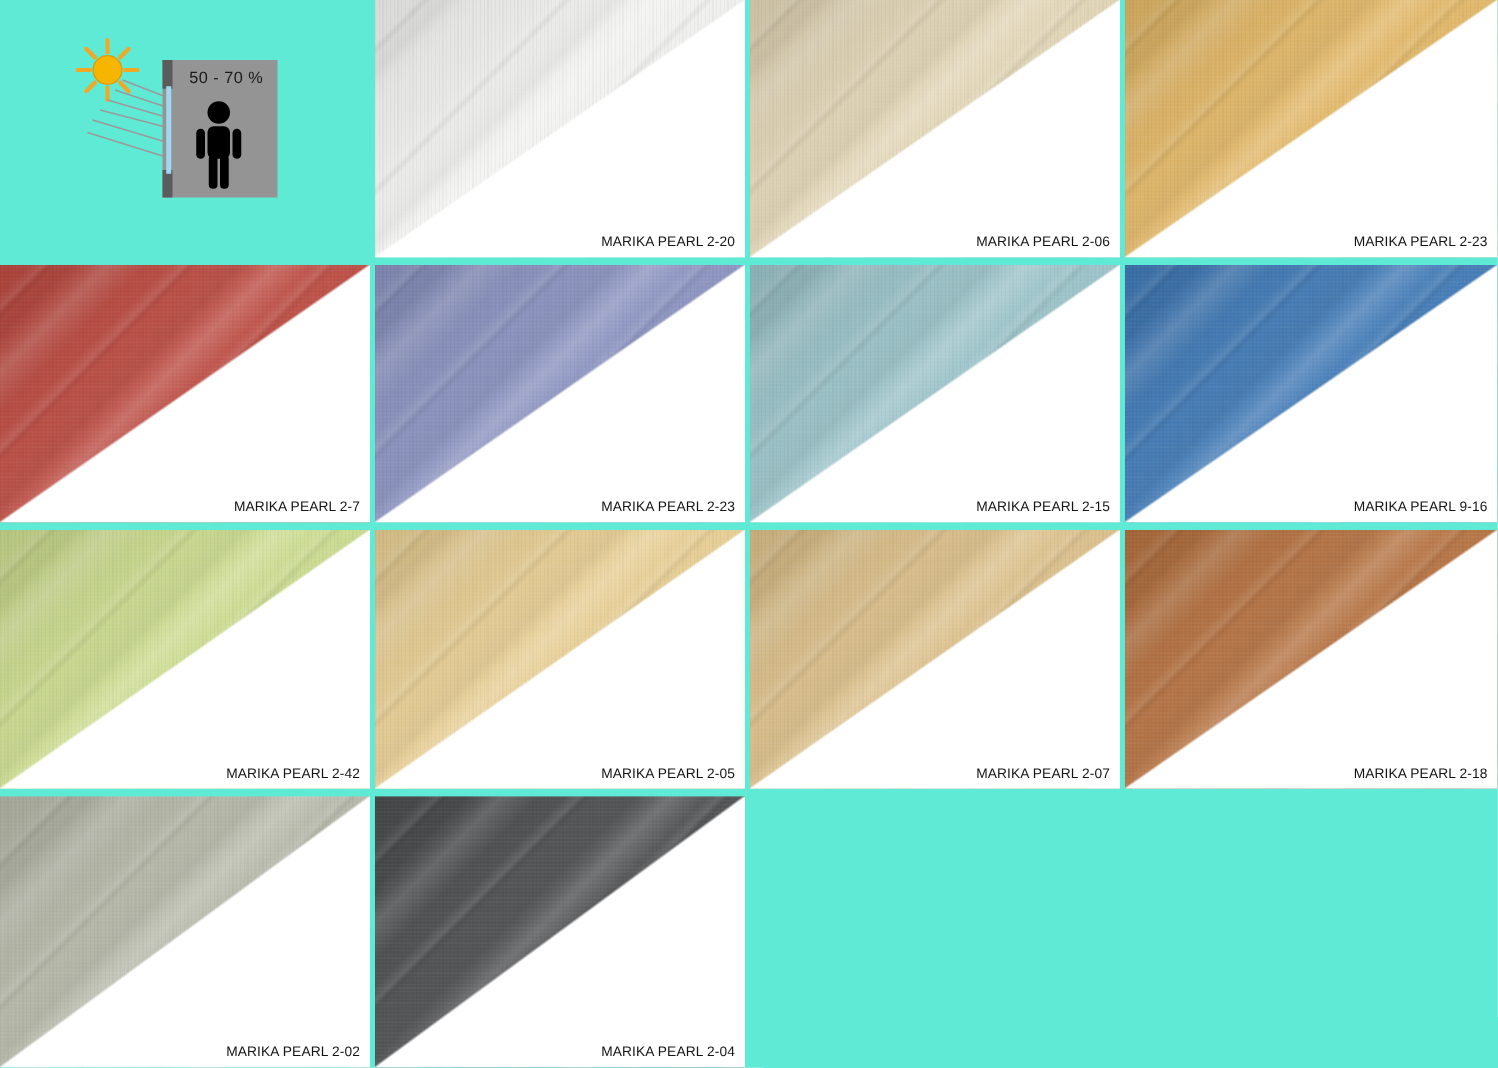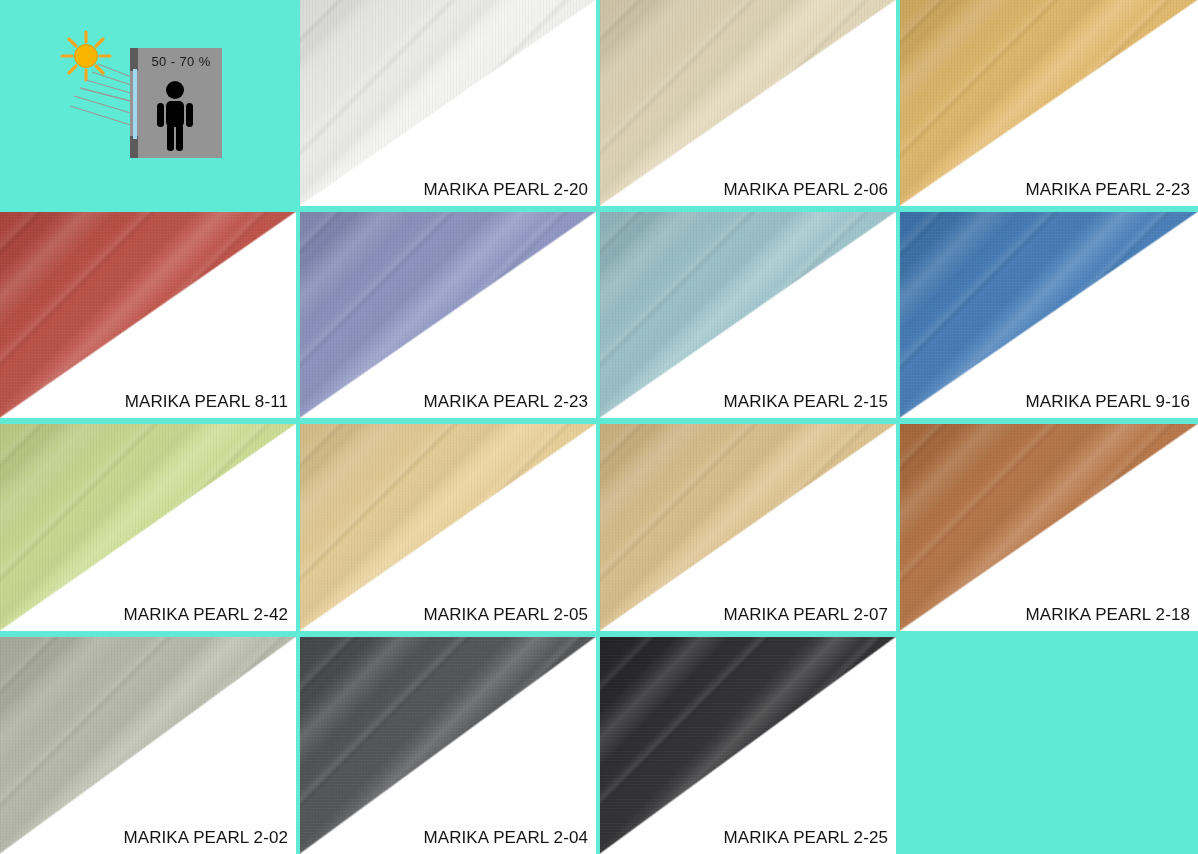--- a/index.html
+++ b/index.html
@@ -88,21 +88,21 @@
     background:linear-gradient(135deg, rgba(0,0,0,0.10) 0%, rgba(255,255,255,0.07) 45%, rgba(0,0,0,0.06) 100%);
   }
   
   .notch{
     position:absolute;right:0;bottom:0;width:100%;height:100%;
     background:linear-gradient(to bottom right, rgba(255,255,255,0) 49.6%, #ffffff 50.2%);
     pointer-events:none;
   }
   .label{
     position:absolute;right:8px;bottom:6px;
-    font-size:17px;
+    font-size:11px;
     font-family:"Liberation Sans", sans-serif;
     color:#141414;
     letter-spacing:.1px;
     white-space:nowrap;
     z-index:5;
   }
 </style>
 </head>
 <body>
 
@@ -187,21 +187,21 @@
       </div>
       <div class="cell" style="left: 0px; top: 212px; width: 296px; height: 206px;">
         <div class="swatch">
           <div class="fabric" style="background: rgb(188, 74, 64);"></div>
           <div class="folds"></div>
           <div class="folds2"></div>
           <div class="weave"></div>
           <div class="shade"></div>
           <div class="notch"></div>
         </div>
-        <div class="label">MARIKA PEARL 8-11</div>
+        <div class="label">MARIKA PEARL 2-7</div>
       </div>
       <div class="cell" style="left: 300px; top: 212px; width: 296px; height: 206px;">
         <div class="swatch">
           <div class="fabric" style="background: rgb(138, 146, 192);"></div>
           <div class="folds"></div>
           <div class="folds2"></div>
           <div class="weave"></div>
           <div class="shade"></div>
           <div class="notch"></div>
         </div>
@@ -288,26 +288,15 @@
         <div class="swatch">
           <div class="fabric" style="background: rgb(76, 77, 79);"></div>
           <div class="folds"></div>
           <div class="folds2"></div>
           <div class="weave"></div>
           <div class="shade"></div>
           <div class="notch"></div>
         </div>
         <div class="label">MARIKA PEARL 2-04</div>
       </div>
-      <div class="cell" style="left: 600px; top: 637px; width: 296px; height: 217px;">
-        <div class="swatch">
-          <div class="fabric" style="background: rgb(38, 38, 40);"></div>
-          <div class="folds"></div>
-          <div class="folds2"></div>
-          <div class="weave"></div>
-          <div class="shade"></div>
-          <div class="notch"></div>
-        </div>
-        <div class="label">MARIKA PEARL 2-25</div>
-      </div>
     </div>
 
 </div>
 
 </body></html>

